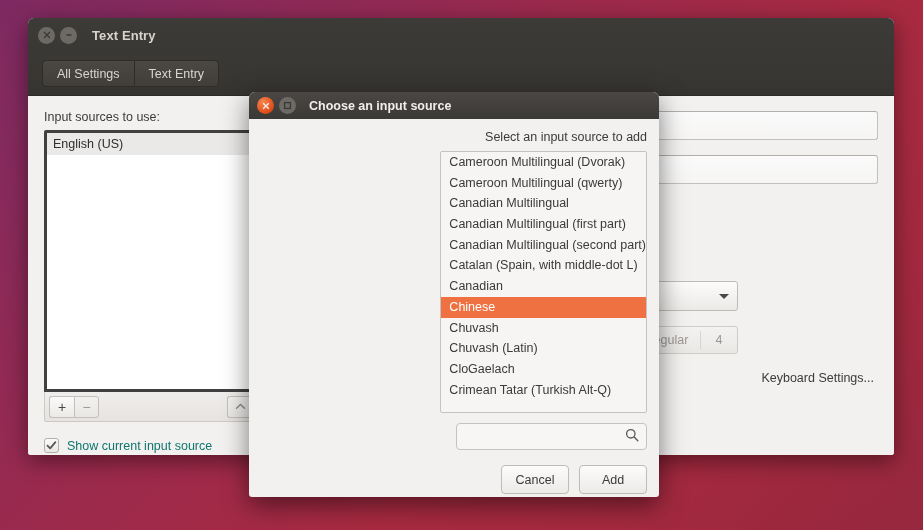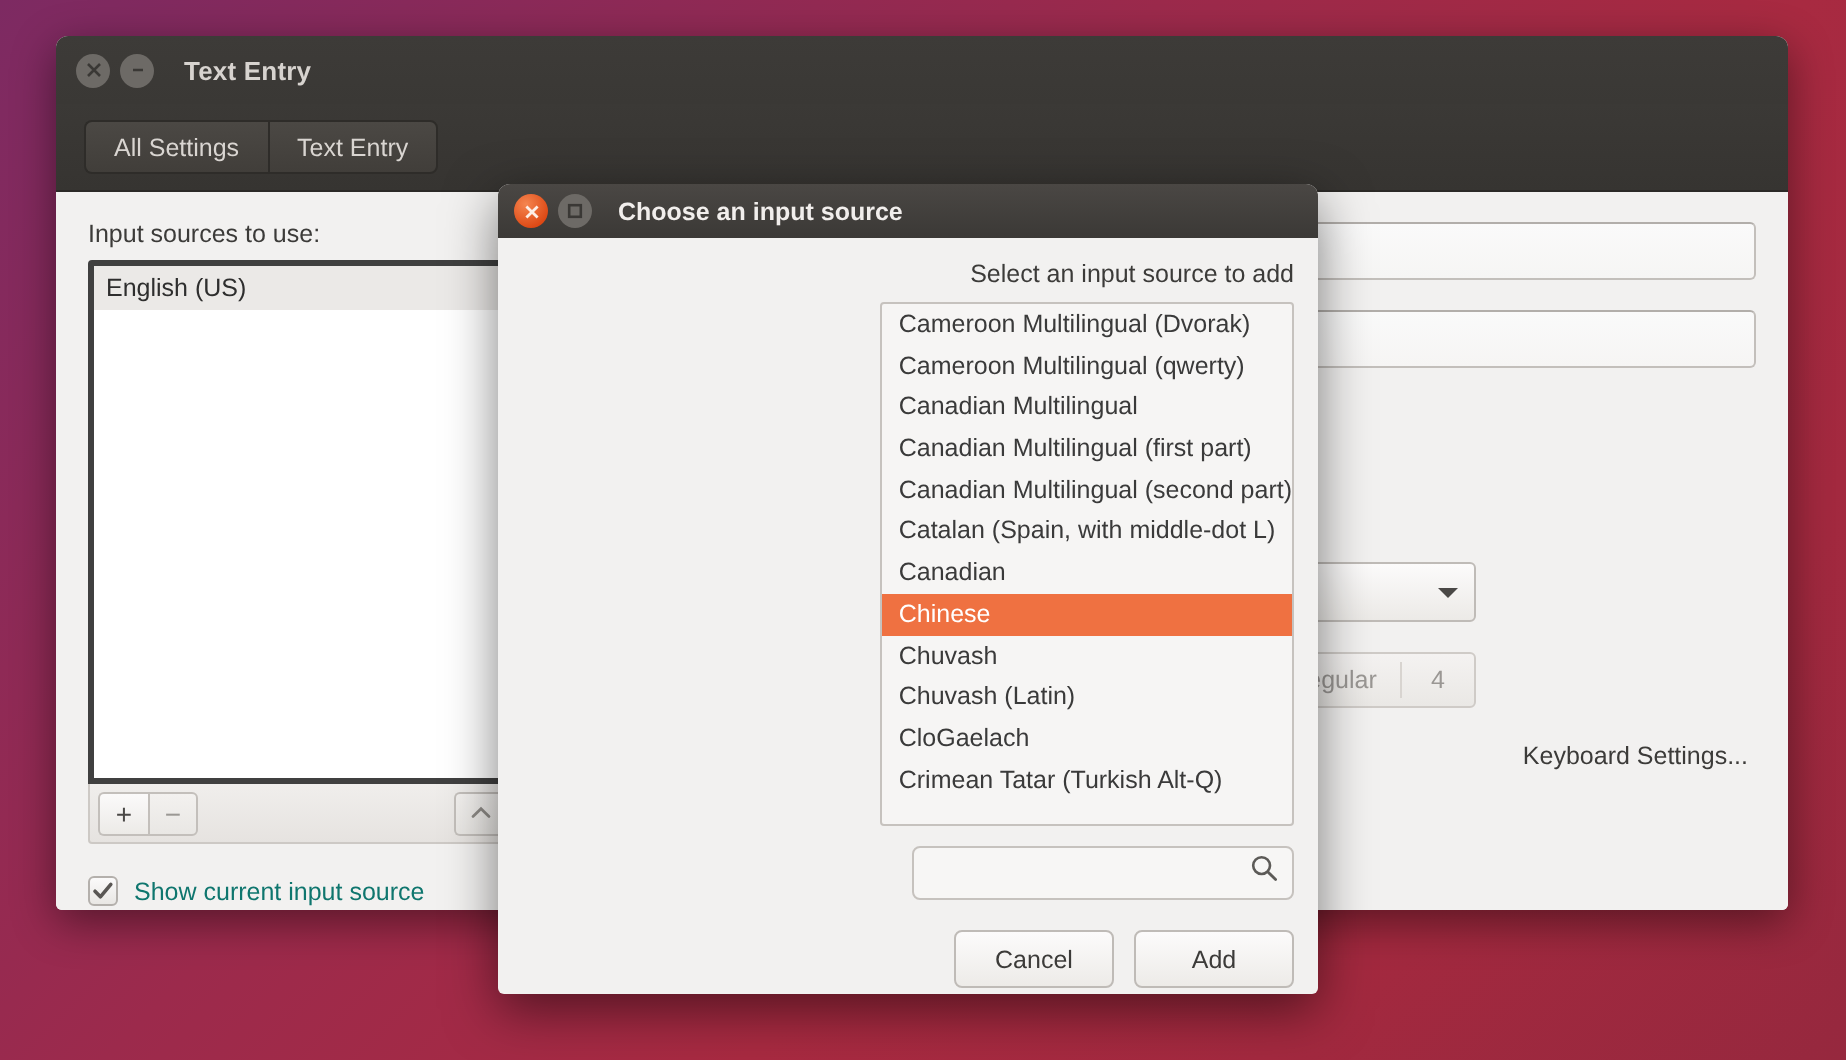--- a/index.html
+++ b/index.html
@@ -302,21 +302,21 @@
     font-size: 12.5px;
     color: #3a3a3a;
   }
   #dialog-actions {
     display: flex; justify-content: flex-end;
     gap: 10px;
     margin-top: 15px;
     padding-bottom: 12px;
   }
   .dlg-btn {
-    width: 80px; height: 29px;
+    width: 68px; height: 29px;
     background: linear-gradient(to bottom,#fcfbfb,#edebe8);
     border: 1px solid #bfbbb7;
     border-radius: 4px;
     font-size: 12.5px;
     color: #3c3b39;
     display: flex; align-items: center; justify-content: center;
   }
 </style>
 </head>
 <body>

